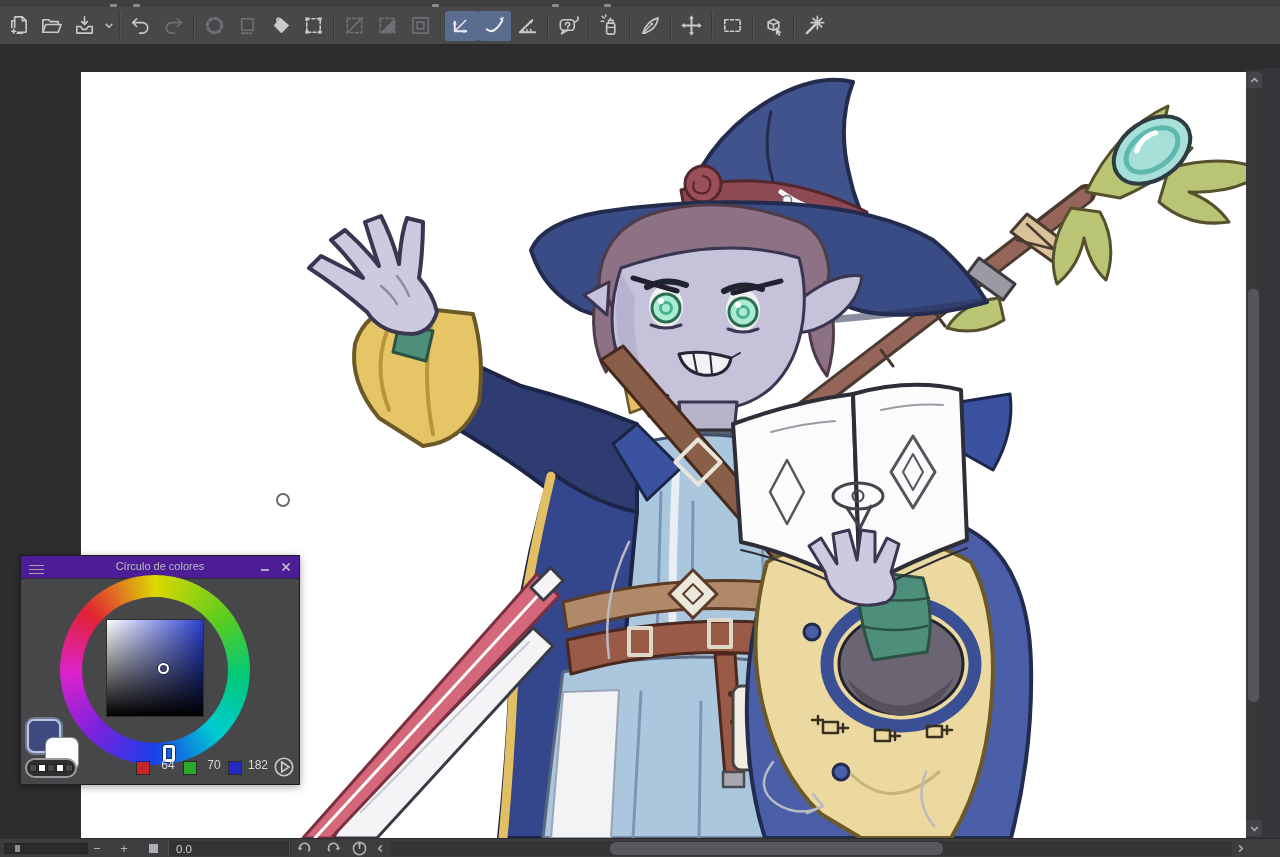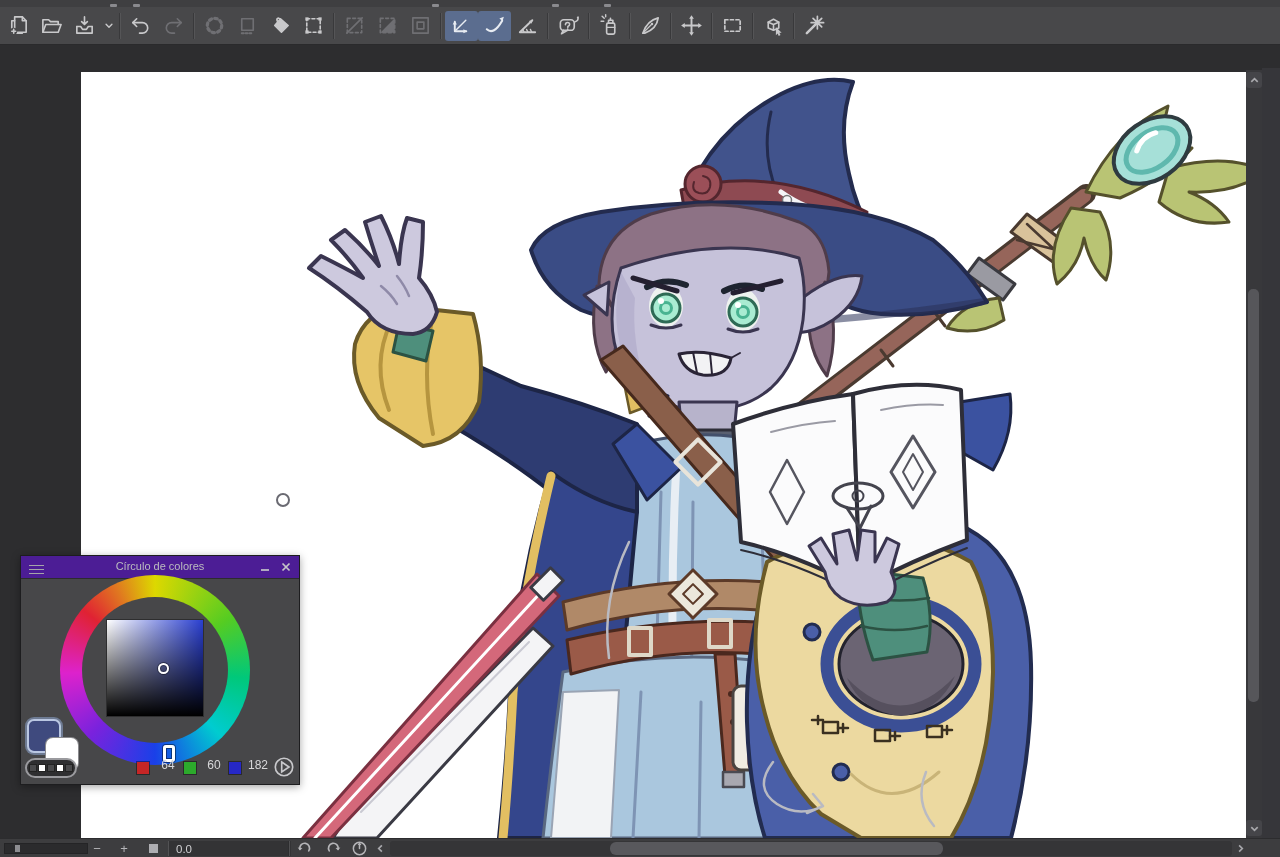--- a/index.html
+++ b/index.html
@@ -518,21 +518,21 @@
     <div class="trans-pill">
       <i style="background:#4a4a4c"></i>
         <i style="background:#fff"></i>
         <i style="background:#4a4a4c"></i>
         <i style="background:#fff"></i>
         <i style="background:#4a4a4c"></i>
     </div>
     <div class="rgb-swatch" style="left: 116px; background: rgb(198, 38, 38);"></div>
     <div class="rgb-val" style="left:130px">64</div>
     <div class="rgb-swatch" style="left: 163px; background: rgb(44, 170, 44);"></div>
-    <div class="rgb-val" style="left:176px">60</div>
+    <div class="rgb-val" style="left:176px">70</div>
     <div class="rgb-swatch" style="left: 208px; background: rgb(38, 40, 198);"></div>
     <div class="rgb-val" style="left:220px">182</div>
     <div class="mode-btn">
       <svg viewBox="0 0 24 24">
           <circle cx="12" cy="12" r="9.5" stroke-width="1.8"></circle>
           <path d="M9.5 6.5l8 5.5-8 5.5z" stroke-width="1.8"></path>
         </svg>
     </div>
   </div>
 

